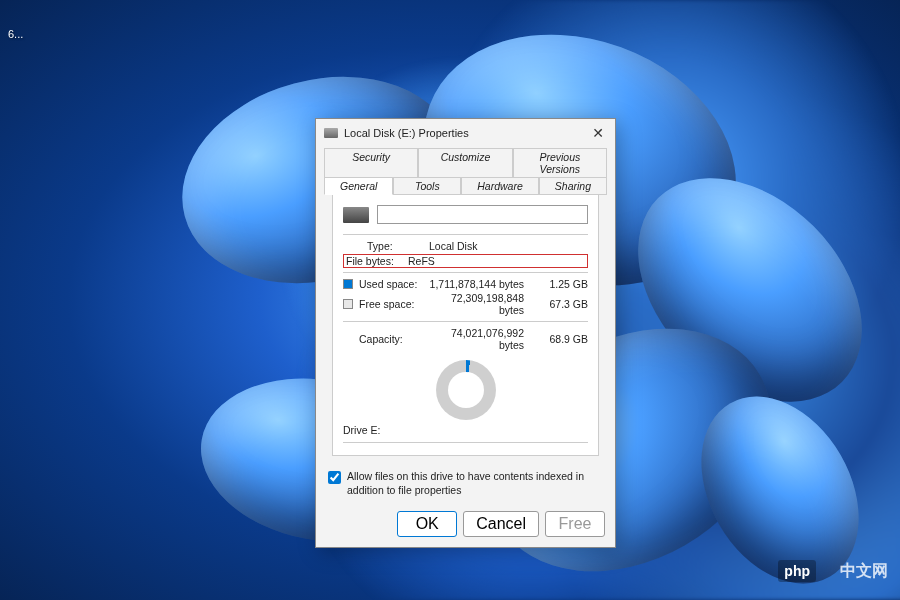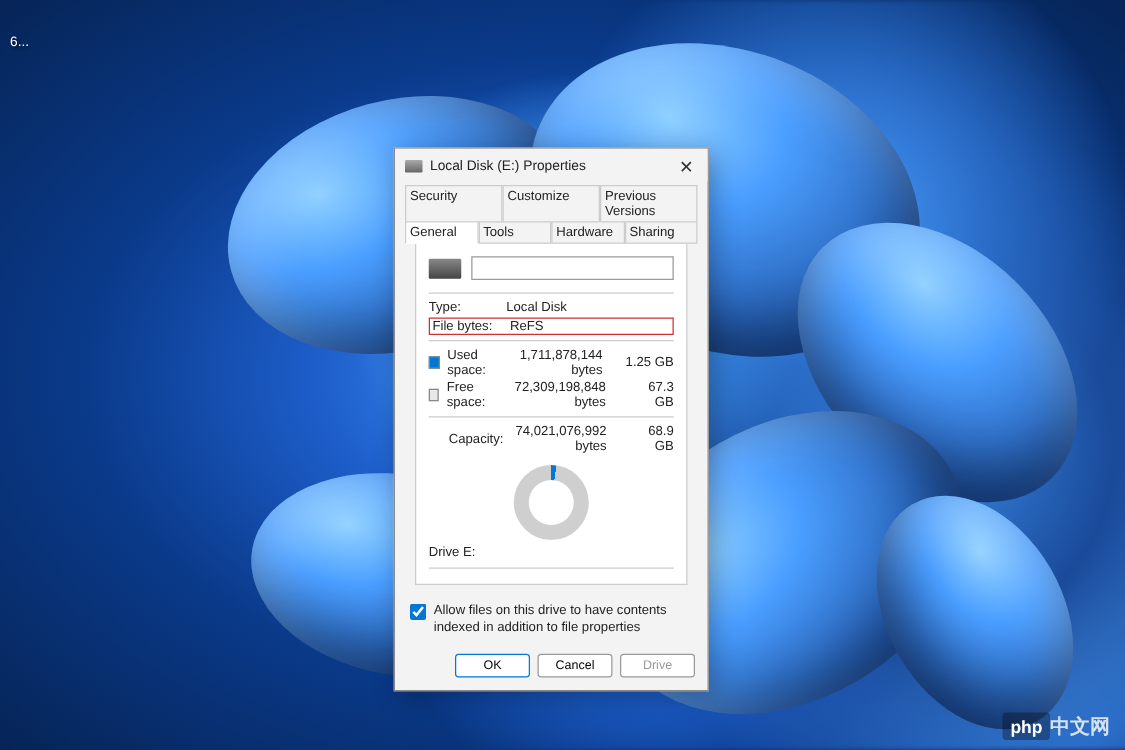--- a/index.html
+++ b/index.html
@@ -38,21 +38,21 @@
     
     .desktop-icon {
       position: absolute; left: 8px; top: 28px;
       color: #fff; font-size: 11px; text-shadow: 1px 1px 2px rgba(0,0,0,0.5);
     }
     .desktop-icon.i2 { top: 130px; }
     
     .dialog {
       position: absolute;
       left: 315px; top: 118px;
-      width: 252px;
+      width: 301px;
       background: #f3f3f3;
       border: 1px solid #888;
       box-shadow: 4px 4px 20px rgba(0,0,0,0.3);
       font-size: 10.5px;
       color: #222;
     }
     
     .titlebar {
       display: flex; align-items: center; justify-content: space-between;
       padding: 5px 8px 3px 8px;
@@ -68,27 +68,28 @@
     .close-btn {
       width: 18px; height: 18px;
       display: flex; align-items: center; justify-content: center;
       cursor: pointer;
       font-size: 14px; color: #333;
     }
     
     .tabs-container { padding: 3px 8px 0 8px; }
     .tabs-row { display: flex; gap: 0; }
     .tab {
-      flex: 1; 
-      padding: 2px 3px;
+      flex: 1; text-align: center;
+      padding: 2px 15px;
       border: 1px solid #ccc;
       background: #f3f3f3;
       font-size: 10.5px;
       cursor: pointer;
       position: relative;
+      font-style: italic;
     }
     .tab.active {
       background: #fff;
       border-bottom-color: #fff;
       z-index: 2;
     }
     .tabs-row:first-child .tab { border-bottom: none; }
     
     .tab-content {
       background: #fff;
@@ -108,21 +109,21 @@
       flex: 1;
       border: 1px solid #999;
       padding: 2px 4px;
       font-size: 10.5px;
       height: 19px;
       background: #fff;
     }
     
     .hr { border: none; border-top: 1px solid #ccc; margin: 4px 0; }
     
-    .info-row { display: flex; padding: 1px 0; }
+    .info-row { display: flex; padding: 1px 0; margin-left: 24px; }
     .info-label { width: 62px; }
     .info-value { flex: 1; }
     
     .highlight-box {
       border: 1.5px solid #d03030;
       padding: 0px 2px;
       margin: 1px 0;
       display: flex;
     }
     
@@ -154,33 +155,33 @@
     .button-row {
       display: flex; justify-content: flex-end; gap: 6px;
       padding: 4px 10px 10px 10px;
     }
     .btn {
       min-width: 60px;
       padding: 3px 12px;
       border: 1px solid #999;
       border-radius: 3px;
       background: #fff;
-      font-size: 10px;
+      font-size: 16px;
       cursor: pointer;
     }
     .btn.default { border-color: #0078d4; }
     .btn:disabled { color: #999; cursor: default; }
     
     .watermark {
       position: absolute;
-      right: 12px; bottom: 8px;
+      right: 12px; bottom: 18px;
       color: rgba(255,255,255,0.8);
       font-size: 16px;
       font-weight: bold;
-      display: flex; align-items: center; gap: 0;
+      display: flex; align-items: center; gap: 24px;
     }
     .watermark .logo-box {
       background: rgba(0,0,0,0.3);
       padding: 3px 6px;
       border-radius: 3px;
       font-size: 14px;
       color: #fff;
     }
   </style>
 </head>
@@ -268,21 +269,21 @@
     </div>
 
     <div class="checkbox-area">
       <input type="checkbox" checked="" style="">
       <label>Allow files on this drive to have contents indexed in addition to file properties</label>
     </div>
 
     <div class="button-row">
       <button class="btn default">OK</button>
       <button class="btn">Cancel</button>
-      <button class="btn" disabled="">Drive</button>
+      <button class="btn" disabled="">Free</button>
     </div>
   </div>
 
   <div class="watermark">
     <span class="logo-box">php</span>
     <span>中文网</span>
   </div>
 </div>
 
 </body></html>

